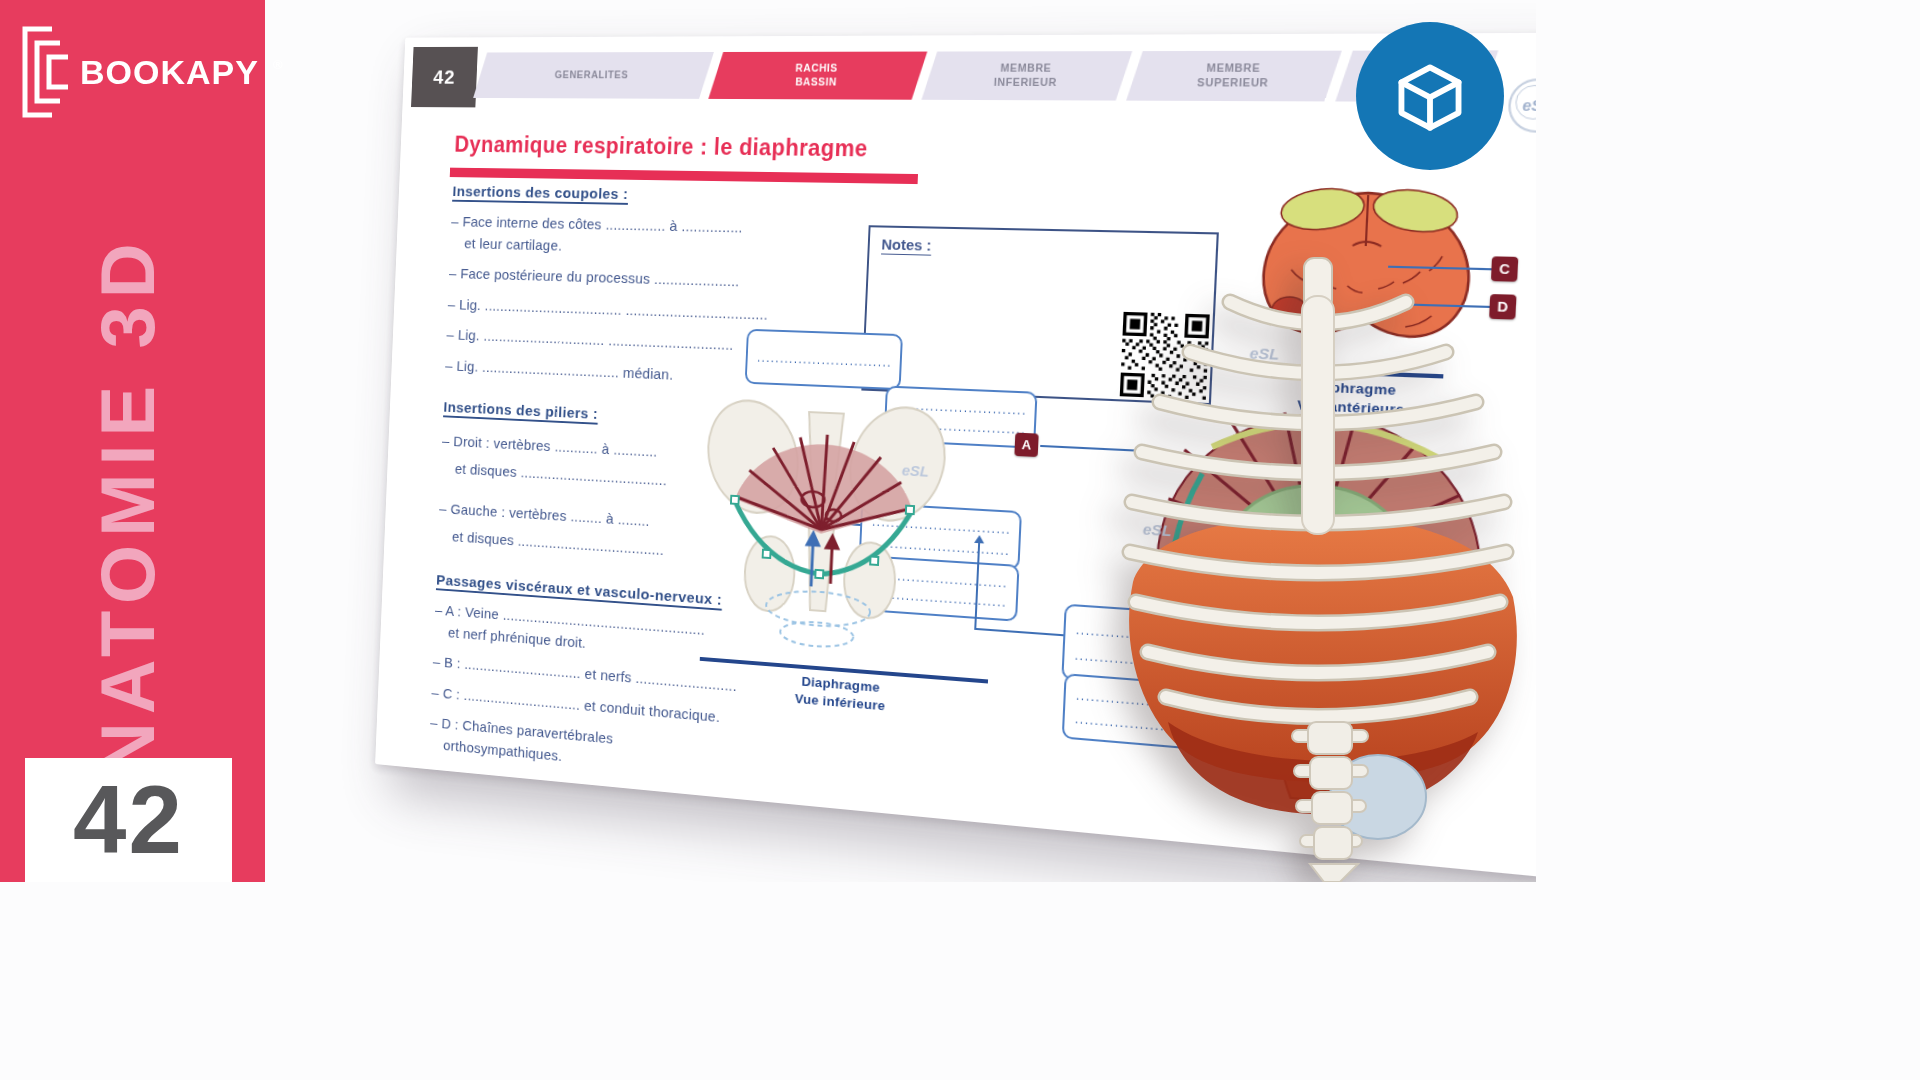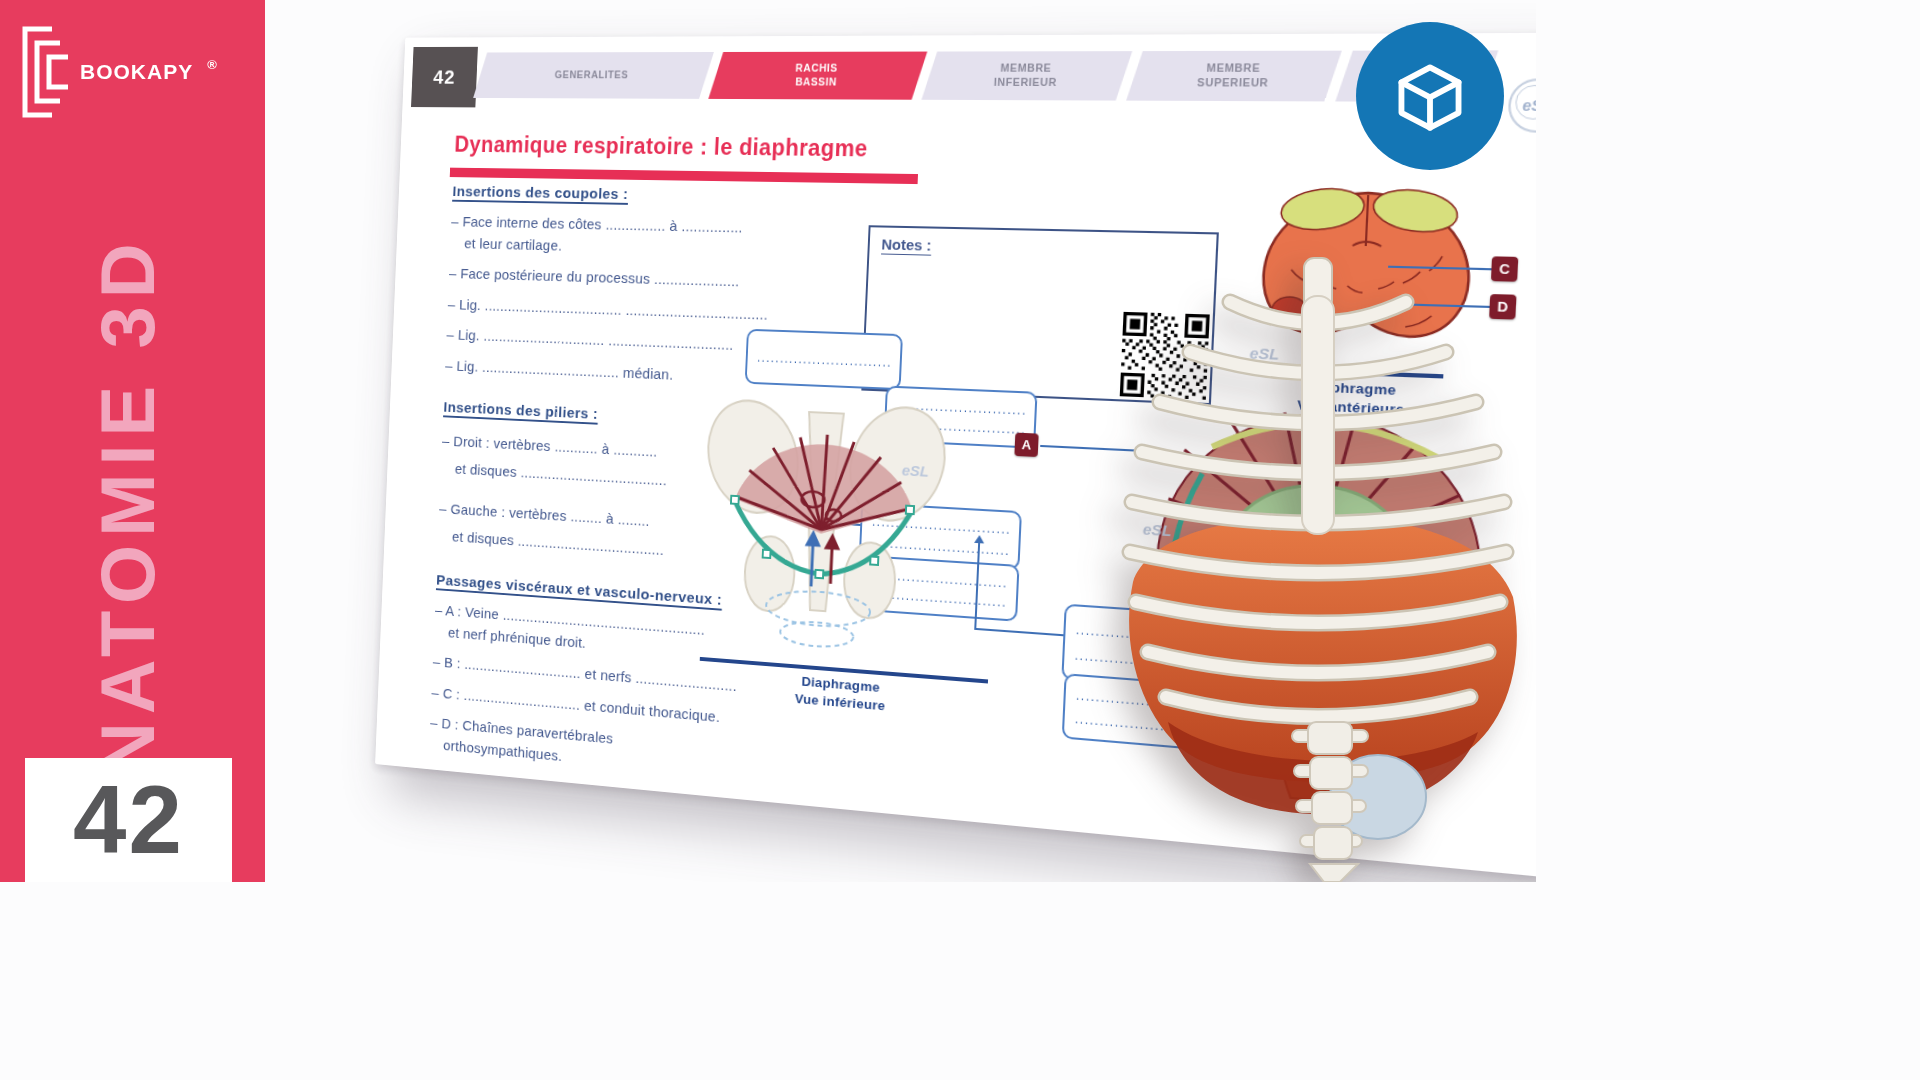--- a/index.html
+++ b/index.html
@@ -5,21 +5,21 @@
   html,body{margin:0;padding:0;}
   body{
     width:1536px;height:882px;overflow:hidden;position:relative;
     background:#fcfcfd;
     font-family:"Liberation Sans", sans-serif;
   }
   
   .sidebar{position:absolute;left:0;top:0;width:265px;height:882px;background:#E73C5E;z-index:5;}
   .brandrow{position:absolute;left:22px;top:26px;display:flex;align-items:center;gap:10px;}
   .brandicon svg{display:block;}
-  .brandname{color:#fff;font-weight:bold;font-size:21px;letter-spacing:1px;}
+  .brandname{color:#fff;font-weight:bold;font-size:34px;letter-spacing:1px;}
   .brandreg{color:#fff;font-size:13px;font-weight:bold;vertical-align:top;position:relative;top:-8px;margin-left:4px;}
   .vtitle{
     position:absolute;left:84px;top:150px;height:690px;
     writing-mode:vertical-rl;transform:rotate(180deg);
     color:#F2A6BD;font-weight:bold;font-size:76px;letter-spacing:8px;white-space:nowrap;
   }
   .numbox{position:absolute;left:25px;top:758px;width:207px;height:124px;background:#fff;display:flex;align-items:center;justify-content:center;}
   .numbox span{color:#58585A;font-weight:bold;font-size:96px;letter-spacing:2px;}
   
   .skf{position:absolute;left:1356px;top:22px;width:148px;height:148px;border-radius:50%;

